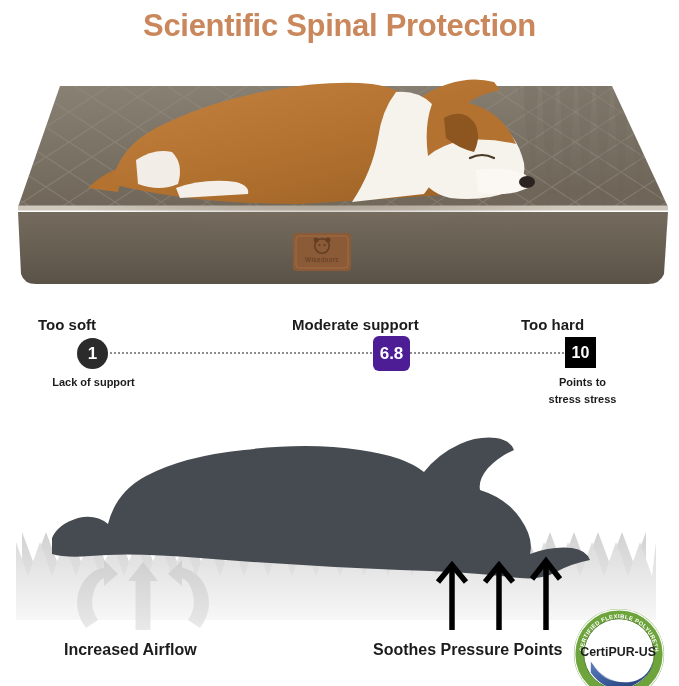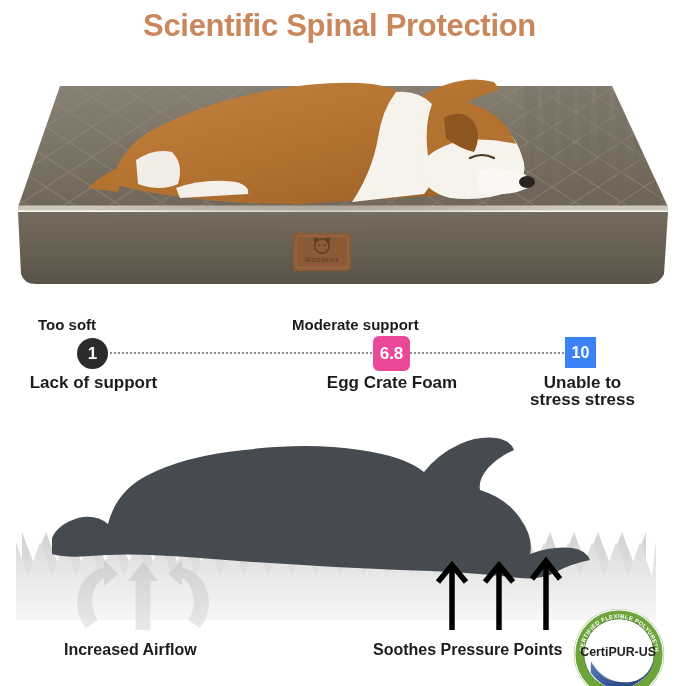--- a/index.html
+++ b/index.html
@@ -14,34 +14,34 @@
   #title-text { font-size:31px; font-weight:700; color:#c9875b;
                 letter-spacing:-0.3px; white-space:nowrap; }
 
   
   #hero { position:absolute; left:0; top:52px; width:679px; height:250px; }
 
   
   #scale { position:absolute; left:0; top:308px; width:679px; height:100px; }
   .scale-top-label { position:absolute; font-size:15px; font-weight:700; color:#1c1c1c;
                      white-space:nowrap; text-align:left; }
-  .scale-bot-label { position:absolute; font-size:17px; font-weight:700; color:#1c1c1c;
+  .scale-bot-label { position:absolute; font-size:11px; font-weight:700; color:#1c1c1c;
                      text-align:center; line-height:17px; }
   #dotline { position:absolute; left:94px; top:352px; width:490px; height:0;
              border-top:2px dotted #8d8d8d; }
   #badge-1 { position:absolute; left:77px; top:338px; width:31px; height:31px;
              border-radius:50%; background:#2b2b2b; color:#fff;
              font-size:17px; font-weight:700; display:flex;
              align-items:center; justify-content:center; z-index:3; }
   #badge-68 { position:absolute; left:373px; top:336px; width:37px; height:35px;
-              border-radius:6px; background:#ec4899; color:#fff;
+              border-radius:6px; background:#4c1d95; color:#fff;
               font-size:17px; font-weight:700; display:flex;
               align-items:center; justify-content:center; z-index:3; }
   #badge-10 { position:absolute; left:565px; top:337px; width:31px; height:31px;
-              background:#3b82f6; color:#fff; font-size:16px; font-weight:700;
+              background:#000000; color:#fff; font-size:16px; font-weight:700;
               display:flex; align-items:center; justify-content:center; z-index:3; }
 
   
   #diagram { position:absolute; left:0; top:414px; width:679px; height:230px; }
 
   
   .bottom-caption { position:absolute; font-size:16px; font-weight:700; color:#1c1c1c;
                     white-space:nowrap; }
   #cap-airflow  { left:64px;  top:641px; }
   #cap-pressure { left:373px; top:641px; }
@@ -153,25 +153,25 @@
 
         <ellipse cx="527" cy="130" rx="8" ry="6" fill="#2b2320"></ellipse>
       </g>
     </svg>
   </div>
 
   <div id="scale">
 
     <div class="scale-top-label" style="left:38px; top:8px; width:110px;">Too soft</div>
     <div class="scale-top-label" style="left:292px; top:8px; width:200px;">Moderate support</div>
+    <div class="scale-top-label" style="left:521px; top:8px; width:120px;">Too hard</div>
 
     <div class="scale-bot-label" style="left:21px; top:66px; width:145px;">Lack of support</div>
-    <div class="scale-bot-label" style="left:301px; top:66px; width:182px;">Egg Crate Foam</div>
     <div class="scale-bot-label" style="left:510px; top:66px; width:145px;">
-      <span>Unable to</span><br>
+      <span>Points to</span><br>
       <span>stress stress</span>
     </div>
   </div>
 
   <div id="dotline"></div>
   <div id="badge-1">1</div>
   <div id="badge-68">6.8</div>
   <div id="badge-10">10</div>
 
   <div id="diagram">

